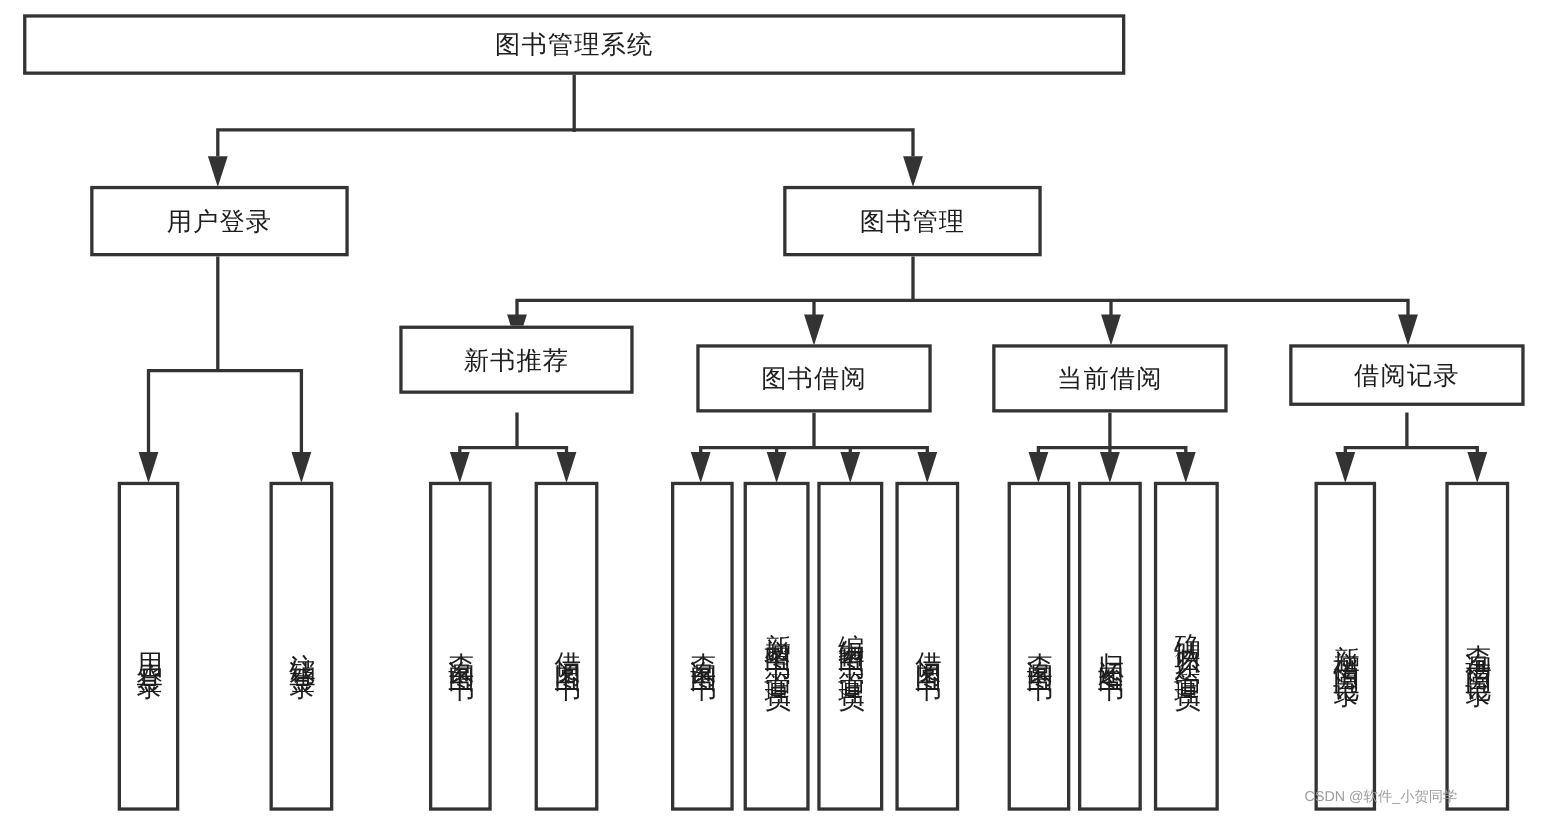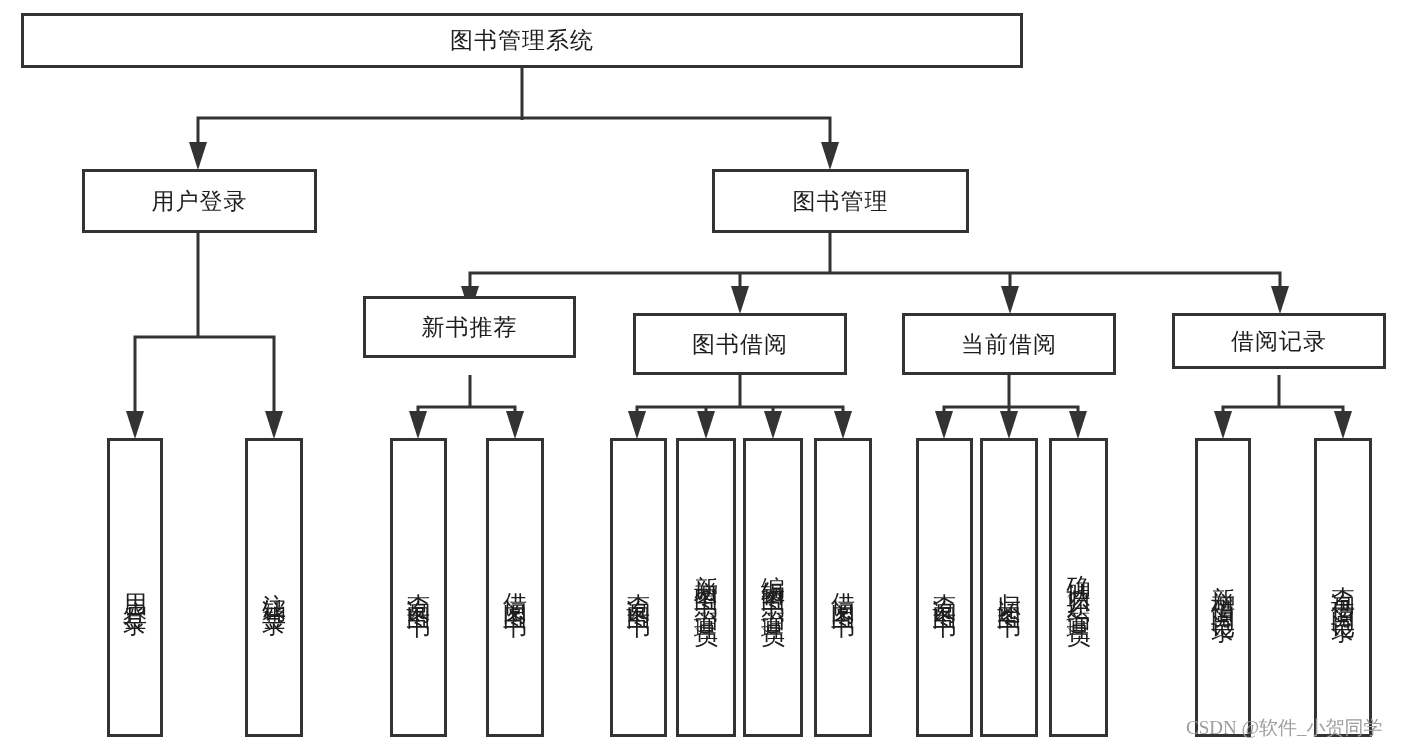--- a/index.html
+++ b/index.html
@@ -1,20 +1,20 @@
 <!DOCTYPE html>
 <html><head>
 <meta charset="utf-8">
 <style>
   html,body{margin:0;padding:0;background:#ffffff;}
   .canvas{
     position:relative;
     width:1405px;height:747px;
     background:#ffffff;
-    font-family:Liberation Serif, serif;
+    font-family:Liberation Sans, sans-serif;
     overflow:hidden;
   }
   .connectors{position:absolute;left:0;top:0;z-index:1;}
   .node{
     position:absolute;
     box-sizing:border-box;
     border:3px solid #333333;
     background:#ffffff;
     display:flex;align-items:center;justify-content:center;
     color:#1d1d1d;
@@ -28,21 +28,21 @@
   .node.v .lbl{
     writing-mode:vertical-rl;
     text-orientation:mixed;
     font-size:24px;
     letter-spacing:7px;
     line-height:1;
   }
   .watermark{
     position:absolute;
     left:1186px;top:715px;
-    font-size:19px;
+    font-size:13px;
     color:#9d9d9d;
     white-space:nowrap;
     z-index:5;
   }
 </style>
 </head>
 <body>
 
 <div class="canvas">
 
@@ -104,21 +104,21 @@
     </g>
   </svg>
 
   <div class="node h" style="left:21px;top:13px;width:1002px;height:55px">
     <span class="lbl">图书管理系统</span>
   </div>
 
   <div class="node h" style="left:82px;top:169px;width:235px;height:64px">
     <span class="lbl">用户登录</span>
   </div>
-  <div class="node h" style="left:712px;top:169px;width:257px;height:64px">
+  <div class="node h" style="left:712px;top:169px;width:235px;height:64px">
     <span class="lbl">图书管理</span>
   </div>
 
   <div class="node h" style="left:363px;top:296px;width:213px;height:62px">
     <span class="lbl">新书推荐</span>
   </div>
   <div class="node h" style="left:633px;top:313px;width:214px;height:62px">
     <span class="lbl">图书借阅</span>
   </div>
   <div class="node h" style="left:902px;top:313px;width:214px;height:62px">

